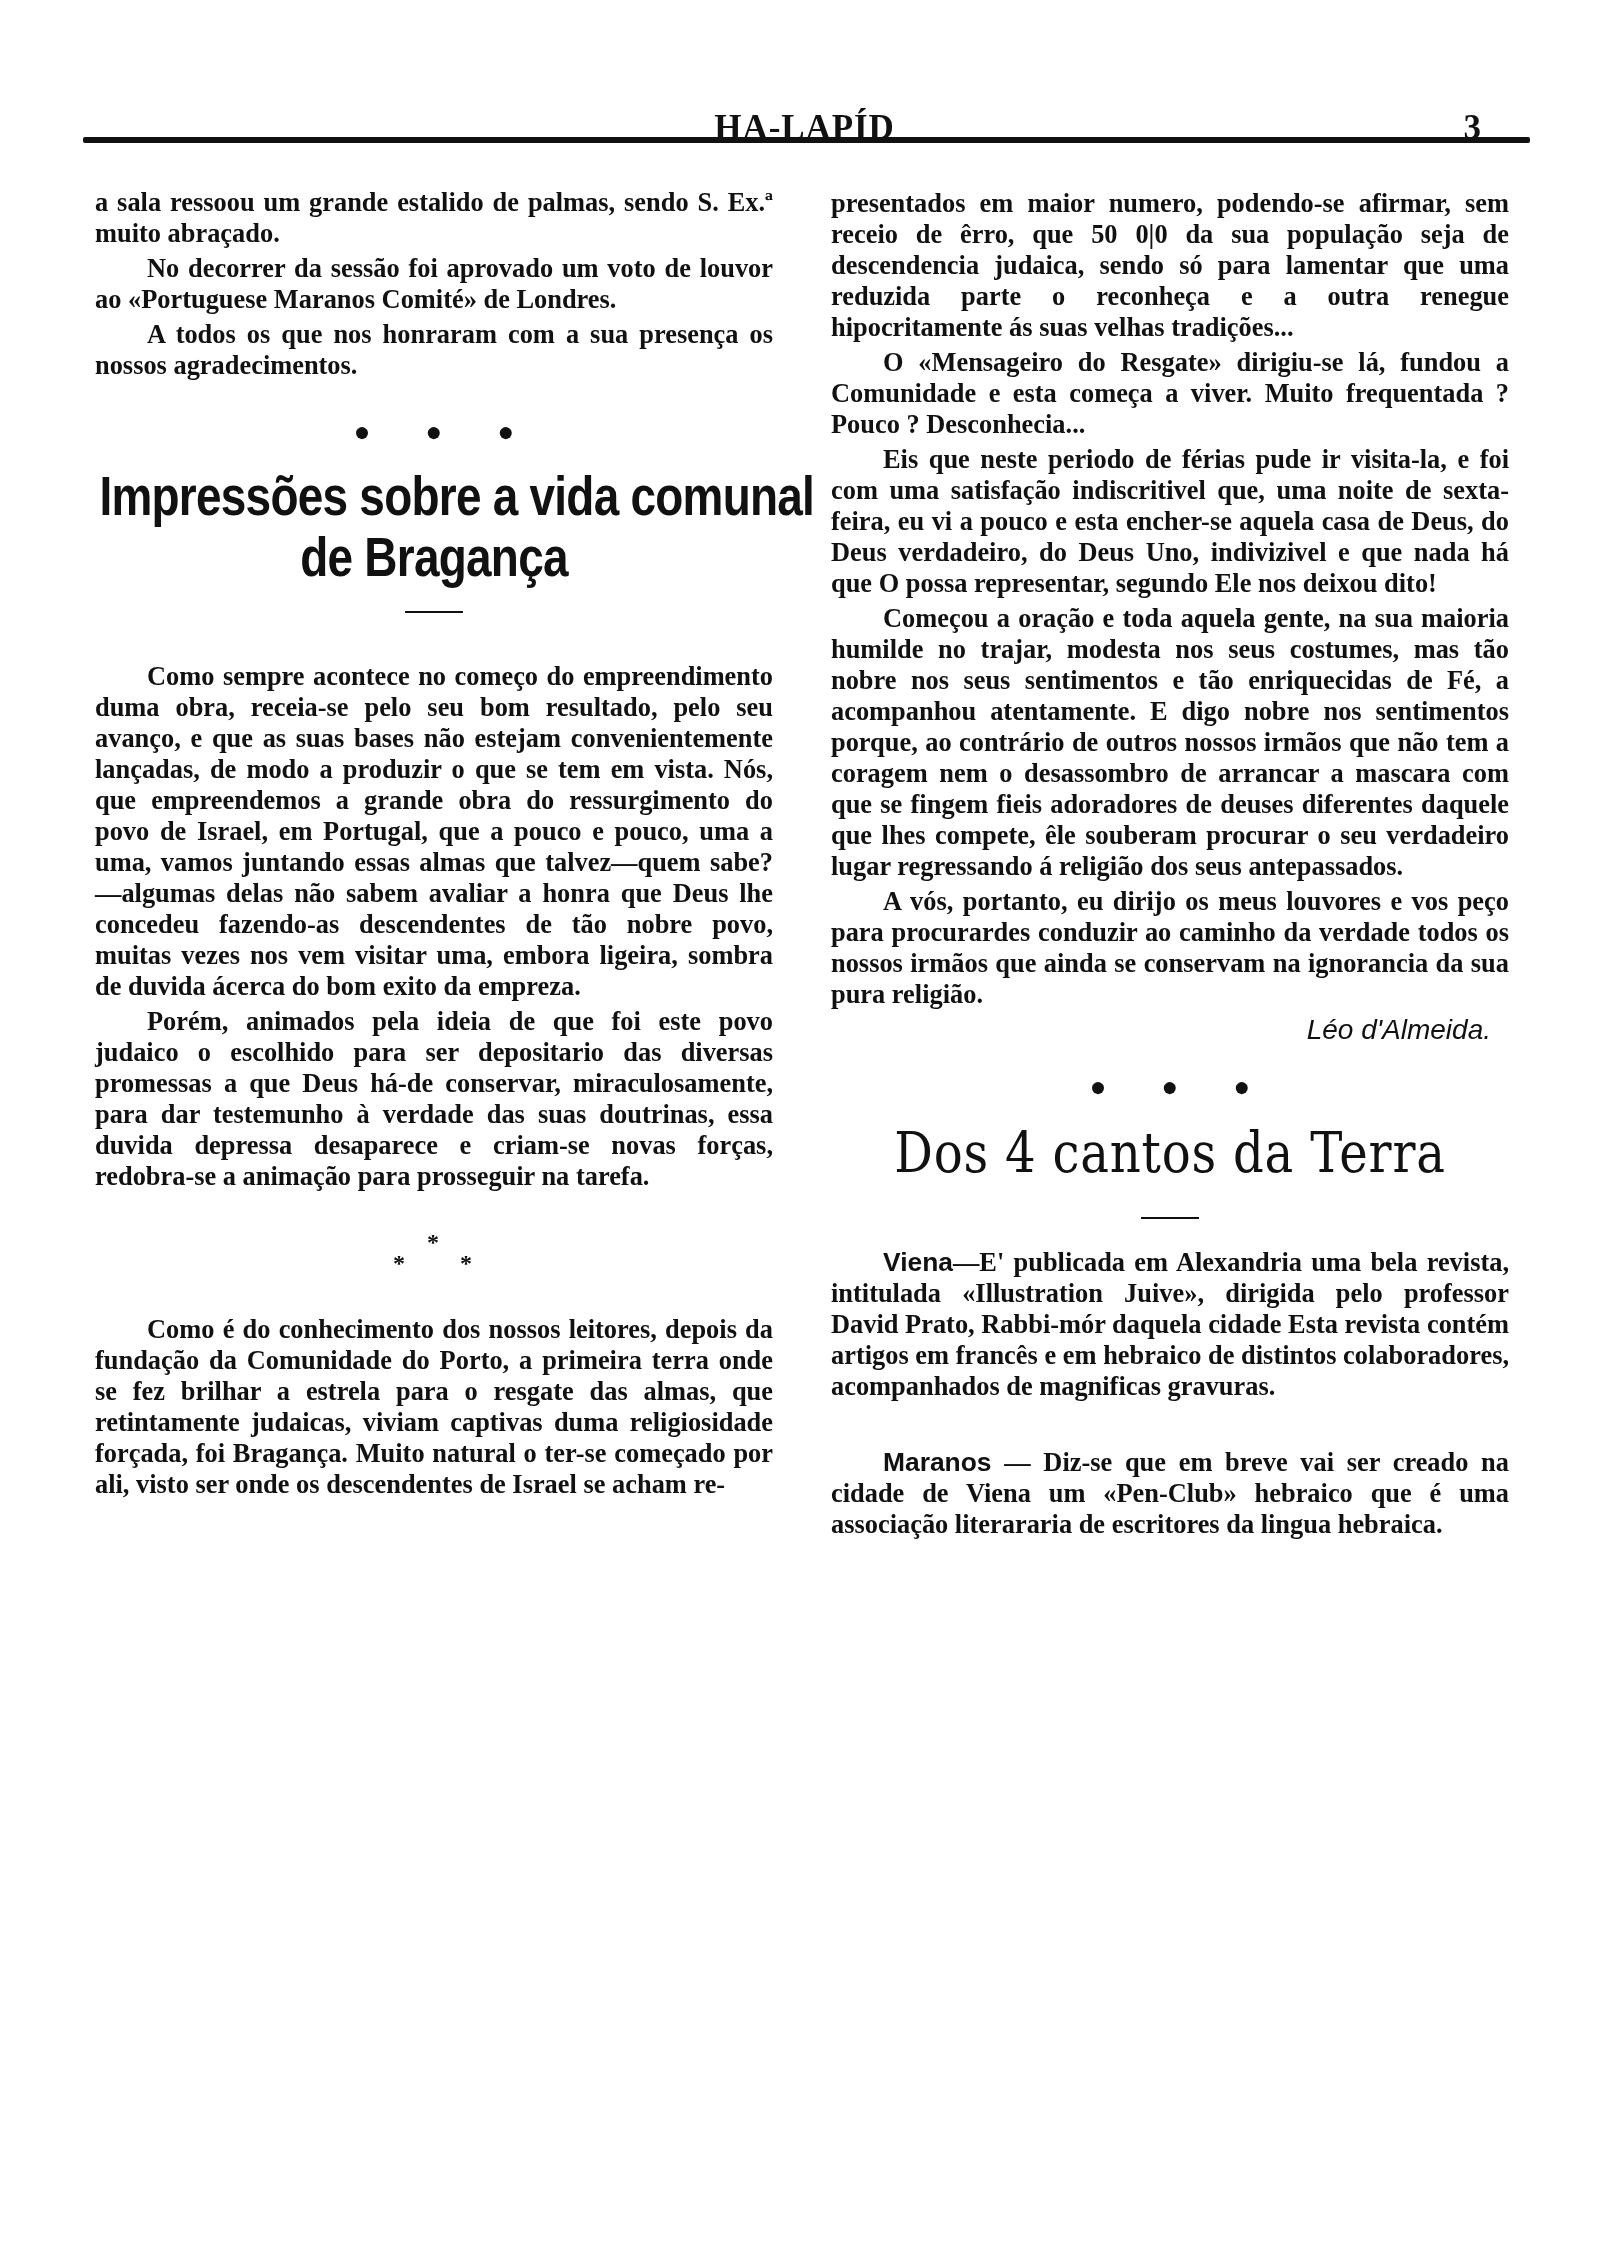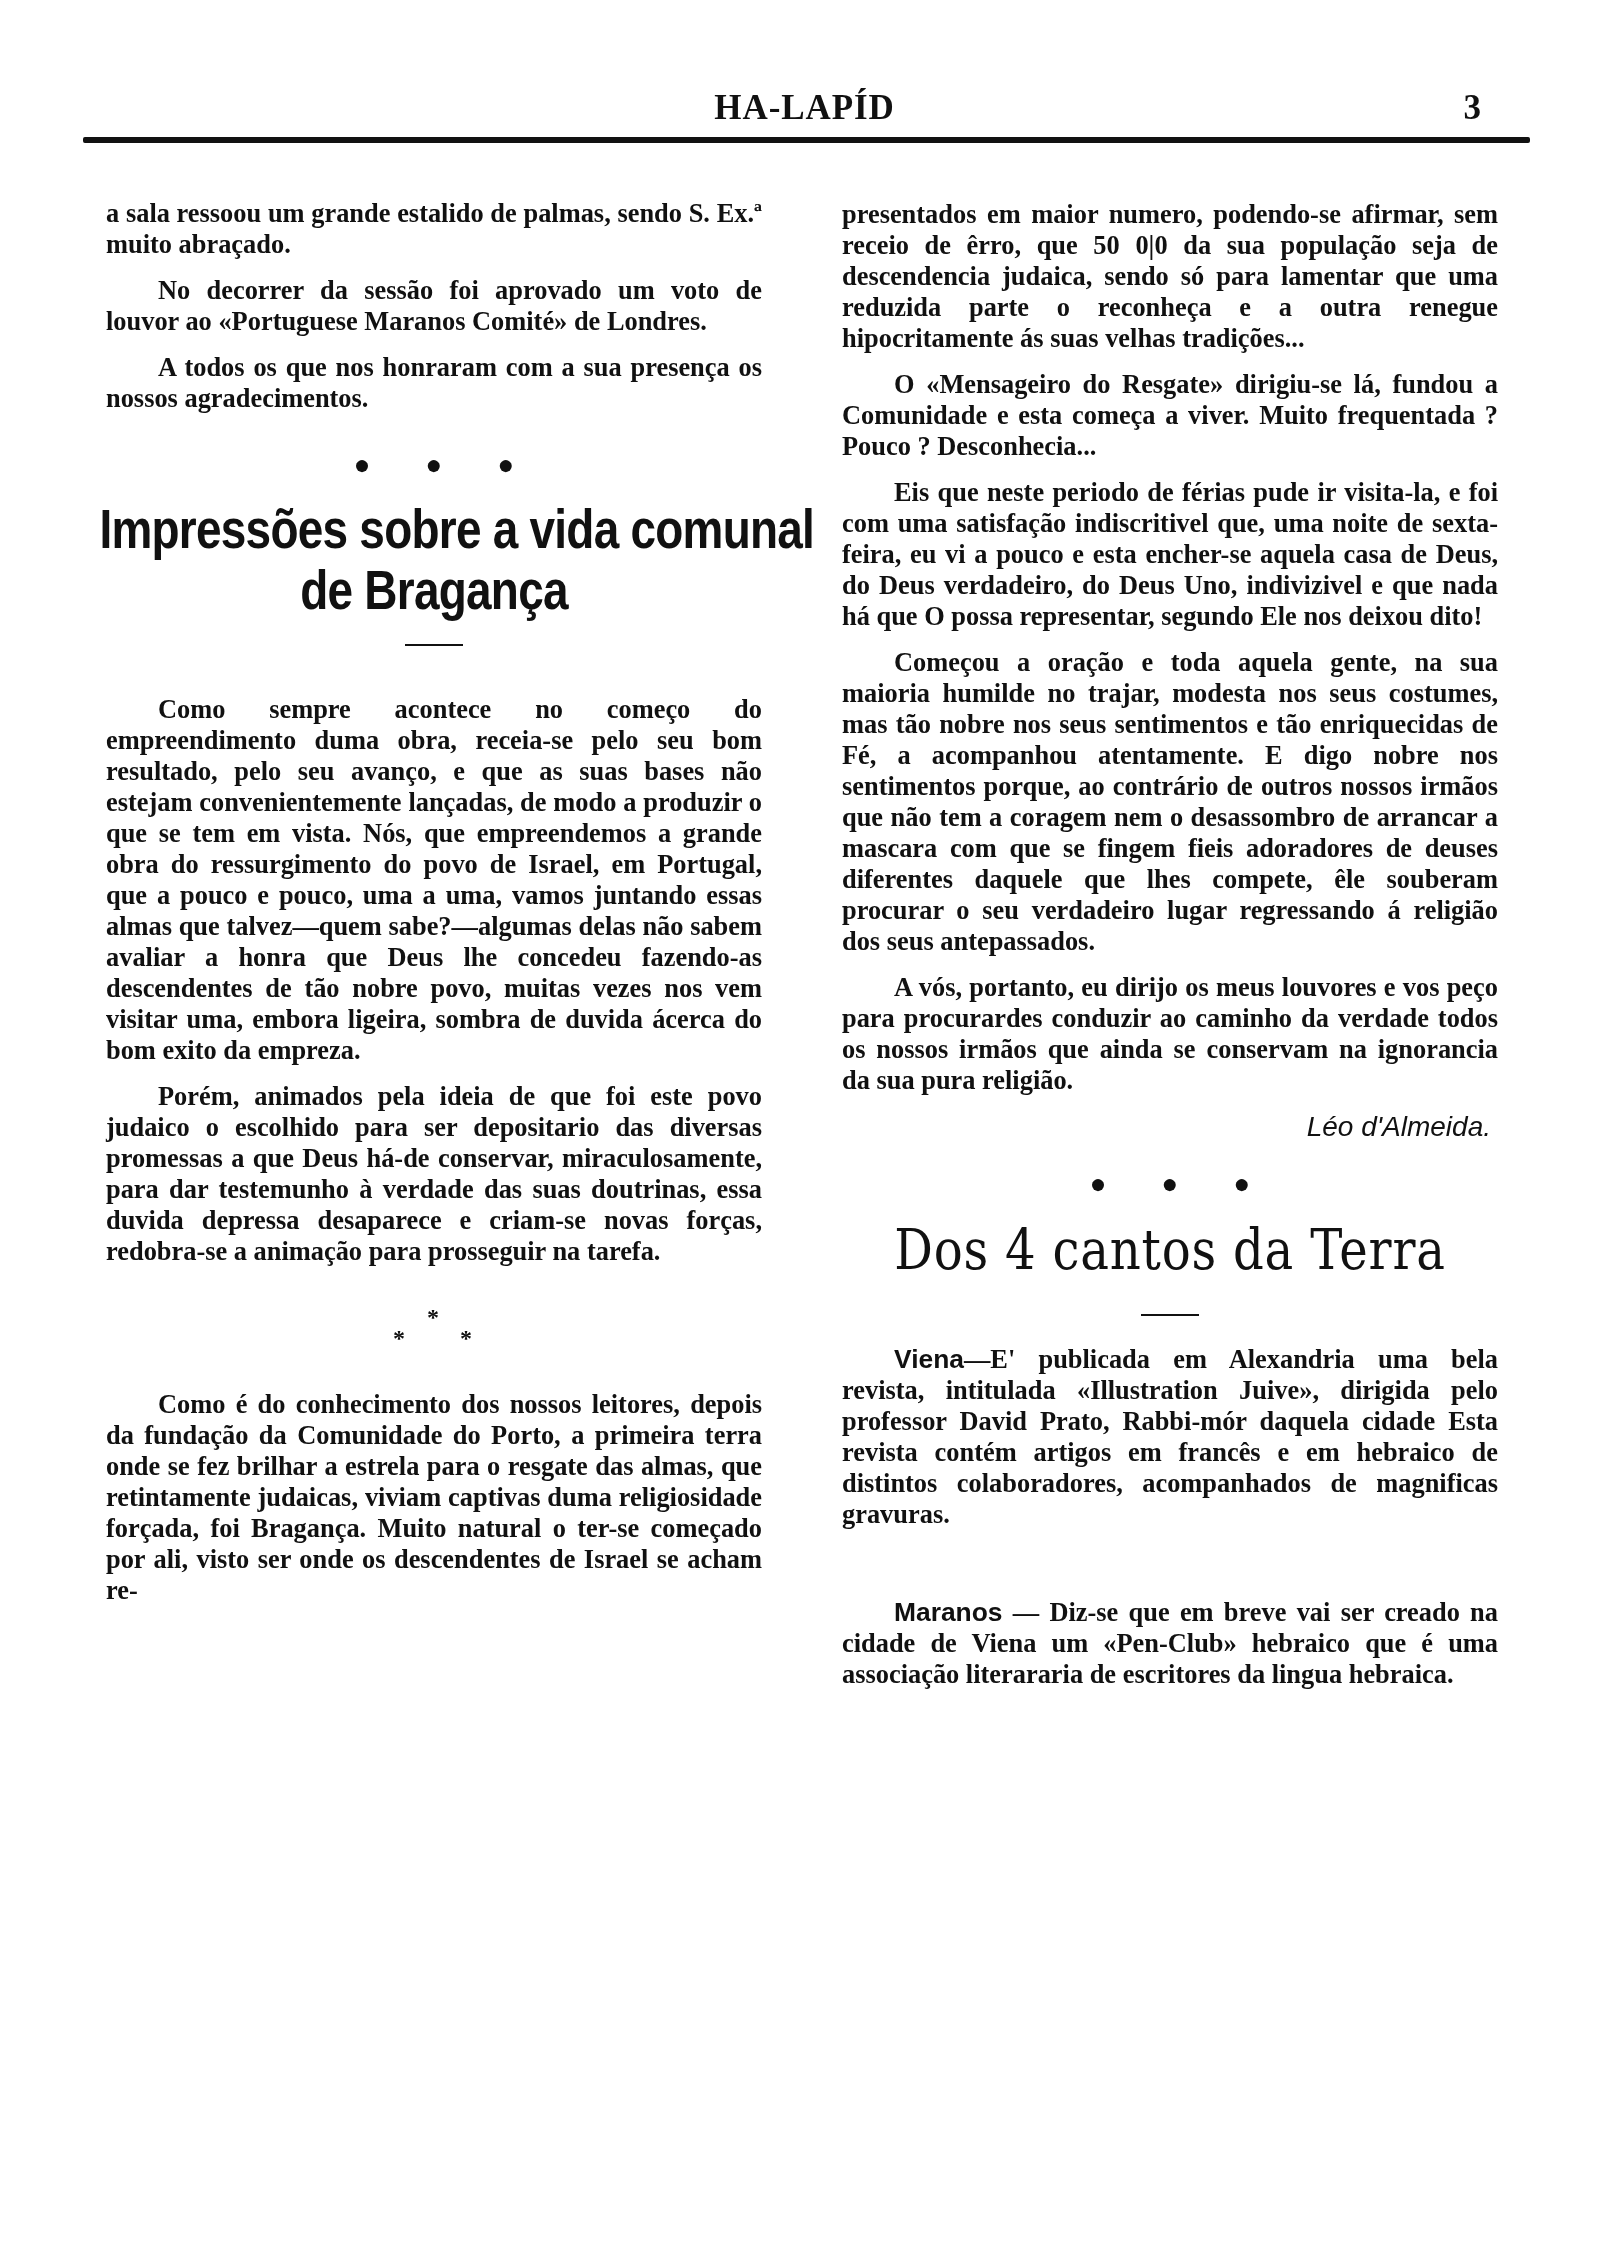--- a/index.html
+++ b/index.html
@@ -1,29 +1,29 @@
 <!DOCTYPE html>
 <html style="font-size:15px"><head>
 <meta charset="utf-8">
 <style>
   html, body { margin: 0; padding: 0; background: #ffffff; }
   body { width: 1619px; height: 2257px; position: relative; overflow: hidden; color: #111; }
   .page { position: absolute; left: 0; top: 0; width: 1619px; height: 2257px; }
 
-  .running-head { position: absolute; left: 82px; top: 88px; width: 1445px; height: 37px; }
+  .running-head { position: absolute; left: 82px; top: 108px; width: 1445px; height: 37px; }
   .journal-name { position: absolute; left: 0; right: 0; text-align: center; top: 0;
     font-family: "Liberation Serif", serif; font-size: 35px; letter-spacing: 0.9px; font-weight: bold; }
   .page-number { position: absolute; right: 46px; top: 0; font-family: "Liberation Serif", serif; font-size: 35px; font-weight: bold; }
   .head-rule { position: absolute; left: 83px; top: 137px; width: 1447px; height: 5.6px; background: #111; border-radius: 1.9px; }
 
   .col { position: absolute; font-family: "Liberation Serif", serif; font-size: 26.4px; line-height: 31px; text-align: justify; font-weight: bold; }
   .col-left { left: 91px; top: 183px; width: 686px; }
   .col-right { left: 827px; top: 184px; width: 686px; }
 
-  .col p { margin: 15px; }
+  .col p { margin: 4px; }
   .col p.indent { text-indent: 52px; }
   .col p.noindent { text-indent: 0; }
 
   .dots { text-align: center; font-size: 28px; letter-spacing: 24px; line-height: 28px; margin: 26px 0 18.6px 0; padding-left: 24px; }
   .headline-bold { font-family: "Liberation Sans", sans-serif; font-weight: 900; font-size: 56px; line-height: 61px;
     text-align: center; transform: scaleX(0.82); transform-origin: center; white-space: nowrap; margin: 5.6px 0 0 -65px; width: 816px; letter-spacing: -0.9px; }
   .short-rule { width: 58px; height: 2.8px; background: #111; margin: 24px auto 48px auto; }
   .asterism { text-align: center; margin: 35px 0 41px 0; height: 46px; position: relative; font-size: 24px; }
   .asterism span { position: absolute; }
   .signature { text-align: right; font-family: "Liberation Sans", sans-serif; font-style: italic; font-weight: normal; font-size: 28px; margin: 2px 22px 0 0; }

